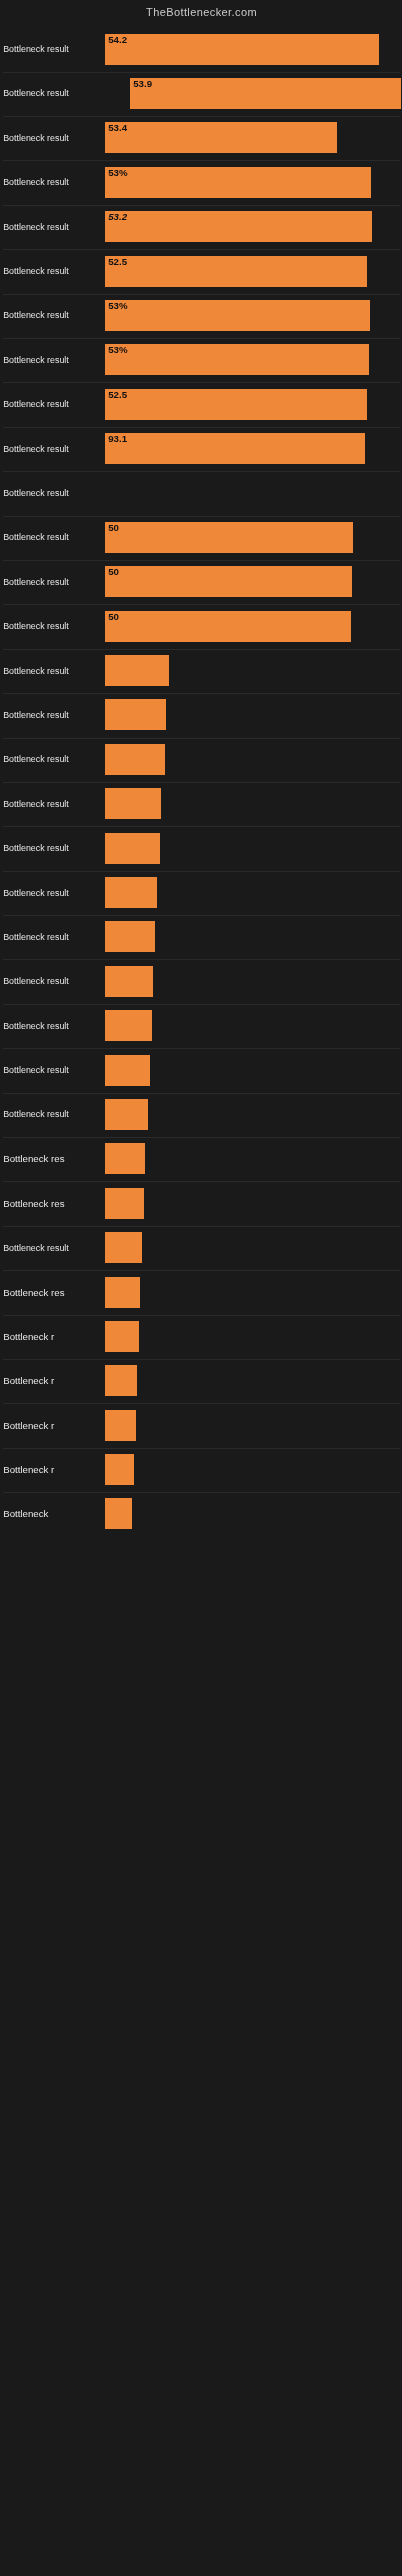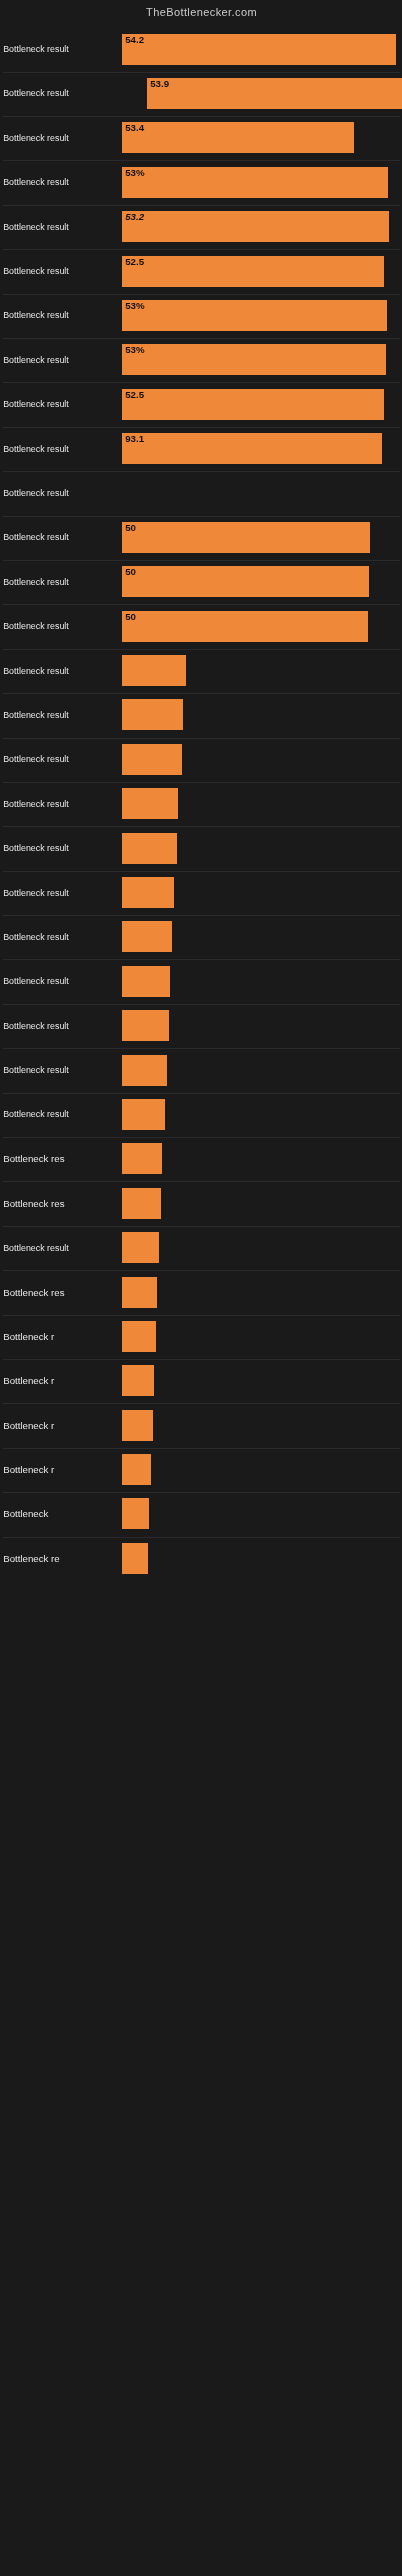--- a/index.html
+++ b/index.html
@@ -43,21 +43,21 @@
     }
     .bar-label {
       color: #111;
       font-size: 9.7px;
       font-weight: bold;
       white-space: nowrap;
       padding-left: 3.2px;
     }
     .row-label {
       color: #e8e8e8;
-      width: 122px;
+      width: 105px;
       font-size: 9.7px;
       padding-left: 3.2px;
       white-space: nowrap;
       overflow: hidden;
       flex-shrink: 0;
     }
     .separator {
       height: 0.8px;
       background: #2a2a2a;
       margin: 0 3.2px;
@@ -323,20 +323,14 @@
       </div>
     </div>
     <div class="separator"></div>
     <div class="bar-row">
       <span class="row-label" style="font-size: 9.7px;">Bottleneck</span>
       <div class="bar-container">
         <div class="bar" style="width: 27px;"></div>
       </div>
     </div>
     <div class="separator"></div>
-    <div class="bar-row">
-      <span class="row-label" style="font-size: 9.7px;">Bottleneck re</span>
-      <div class="bar-container">
-        <div class="bar" style="width: 26px;"></div>
-      </div>
-    </div>
   </div>
 
 
 </body></html>

